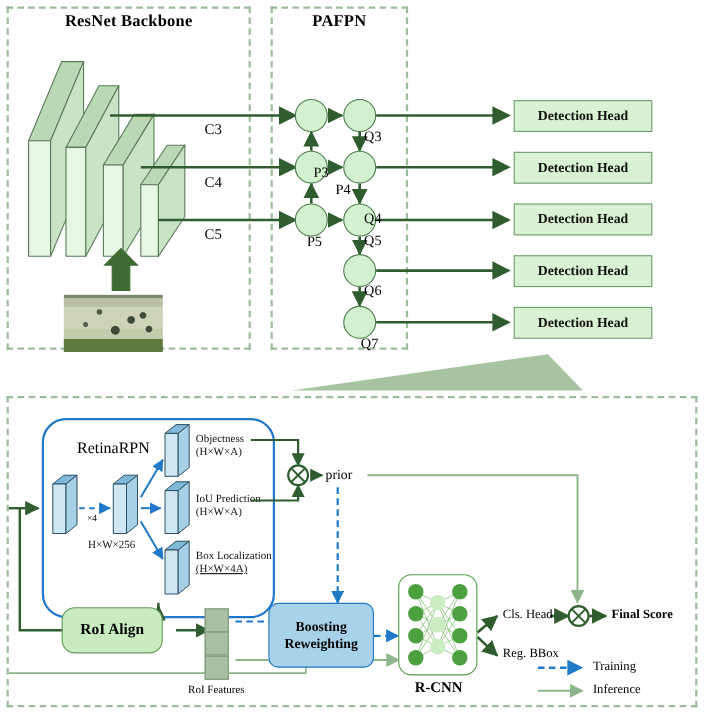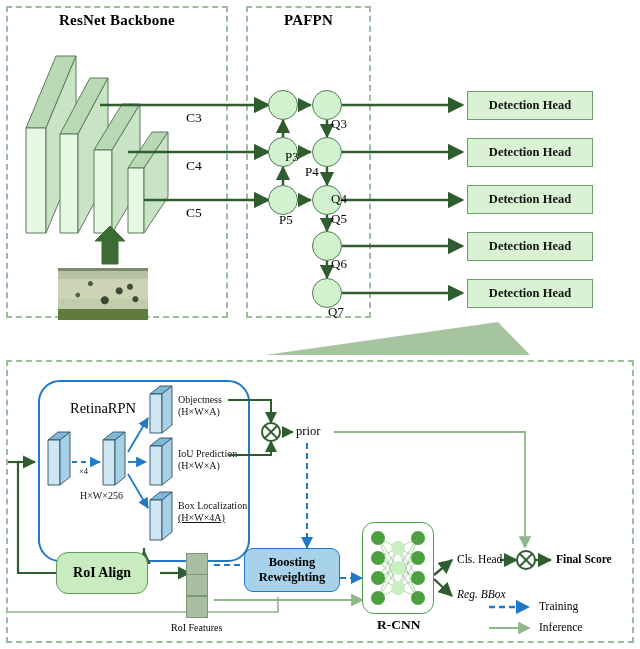--- a/index.html
+++ b/index.html
@@ -268,21 +268,21 @@
   <circle cx="526" cy="560" r="9" fill="#fff" stroke="#2f5d2f" stroke-width="2"></circle>
   <line x1="520" y1="554" x2="532" y2="566" stroke="#2f5d2f" stroke-width="1.8"></line>
   <line x1="532" y1="554" x2="520" y2="566" stroke="#2f5d2f" stroke-width="1.8"></line>
 
   <line x1="489" y1="607" x2="529" y2="607" stroke="#1f78c8" stroke-width="2.4" stroke-dasharray="6,4" marker-end="url(#arrB)"></line>
   <line x1="489" y1="628" x2="529" y2="628" stroke="#8fb58a" stroke-width="1.8" marker-end="url(#arrL)"></line>
 </svg>
 
 <div class="roibox" style="left:56px;top:552px;width:92px;height:42px;">RoI Align</div>
 
-<div class="boostbox" style="left:244px;top:548px;width:96px;height:44px;">
+<div class="boostbox" style="left:244px;top:548px;width:96px;height:59px;">
   <span>Boosting</span>
   <span>Reweighting</span>
 </div>
 
 <div class="rcnnbox" style="left:362px;top:522px;width:72px;height:92px;"></div>
 <div class="rcnnlabel" style="left:377px;top:617px;">R-CNN</div>
 
 <svg width="640" height="649">
   <g stroke="#7fbf72" stroke-width="0.7" opacity="0.95">
     <line x1="378" y1="538" x2="398" y2="548"></line>
@@ -328,17 +328,17 @@
       <circle cx="418" cy="598" r="7"></circle>
   </g>
 </svg>
 
 <div class="roifeat" style="left:186px;top:553px;width:22px;height:22px;"></div>
 <div class="roifeat" style="left:186px;top:574px;width:22px;height:22px;"></div>
 <div class="roifeat" style="left:186px;top:596px;width:22px;height:22px;"></div>
 <div class="roifeat-lbl" style="left:171px;top:622px;">RoI Features</div>
 
 <div class="scorelbl" style="left:457px;top:553px;">Cls. Head</div>
-<div class="scorelbl" style="left:457px;top:588px;font-style:italic;">Reg. BBox</div>
+<div class="scorelbl" style="left:457px;top:588px;">Reg. BBox</div>
 <div class="scorelbl" style="left:556px;top:553px;font-weight:bold;">Final Score</div>
 
 <div class="legendlbl" style="left:539px;top:600px;">Training</div>
 <div class="legendlbl" style="left:539px;top:621px;">Inference</div>
 
 </body></html>

